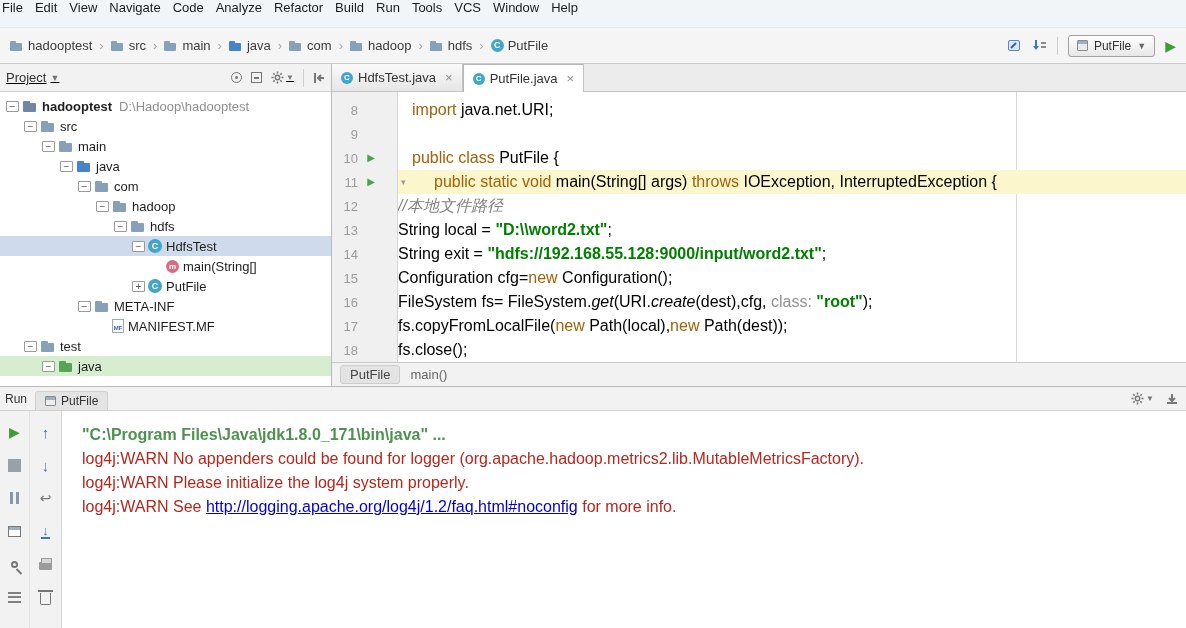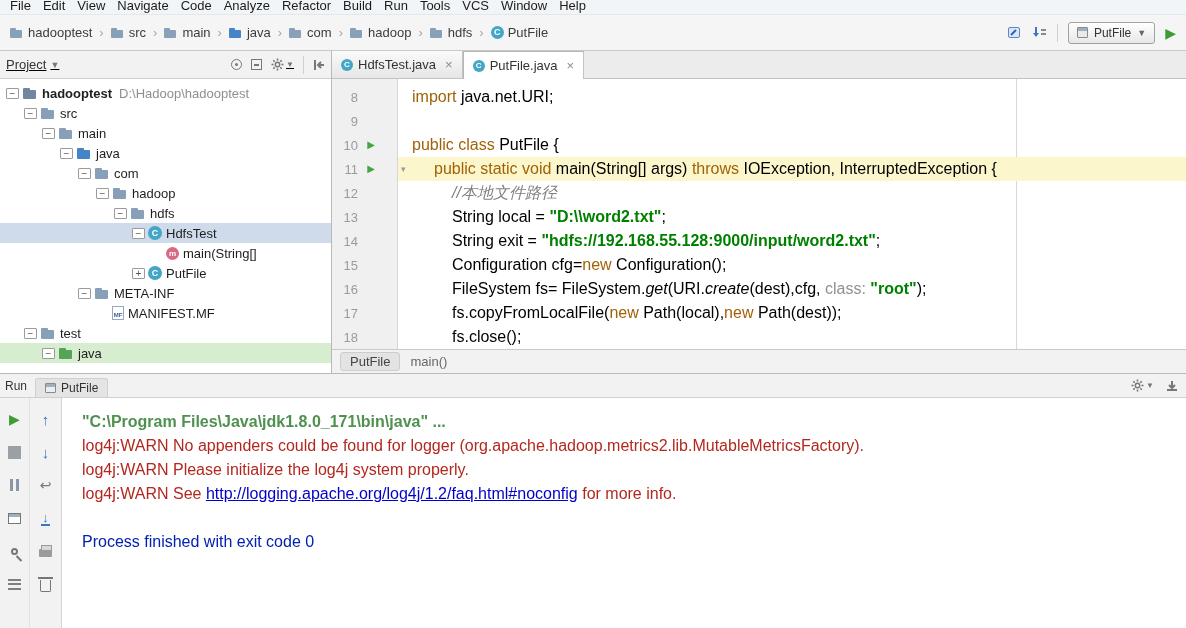--- a/index.html
+++ b/index.html
@@ -1,21 +1,21 @@
 <!DOCTYPE html>
 <html><head>
 <meta charset="utf-8">
 <style>
   * { margin:0; padding:0; box-sizing:border-box; }
   html,body { width:1186px; height:628px; overflow:hidden; background:#fff;
               font-family:"Liberation Sans", sans-serif; }
   .window { width:1186px; height:628px; display:flex; flex-direction:column; overflow:hidden; background:#fff; }
 
   
-  .menubar { height:15px; background:#f1f5f8; border-bottom:1px solid #e3e8ec; display:flex; align-items:flex-end; padding:0 12px; flex:none; }
+  .menubar { height:28px; background:#f1f5f8; border-bottom:1px solid #e3e8ec; display:flex; align-items:flex-start; padding:0 4px; flex:none; }
   .menu-item { font-size:13px; color:#1c1c1c; padding:0 6px; line-height:16px; white-space:nowrap; cursor:default; }
   .menu-item:first-child { margin-left:-8px; }
 
   
   .navbar { height:36px; background:#f5f5f5; border-bottom:1px solid #c9c9c9; display:flex; align-items:center; justify-content:space-between; padding:0 10px 0 6px; flex:none; }
   .crumbs { display:flex; align-items:center; gap:2px; overflow:hidden; white-space:nowrap; }
   .crumb { display:inline-flex; align-items:center; gap:4px; padding:2px 4px; border-radius:3px; font-size:13px; color:#3c3c3c; cursor:default; }
   .crumb-sep { color:#a8a8a8; font-size:13px; padding:0 1px; }
   .ci { width:14px; height:13px; position:relative; display:inline-block; flex:none; }
   .ci-folder::before,.ci-folder-src::before { content:""; position:absolute; left:0; top:4px; width:12px; height:8px; background:#88a0b8; border-radius:1px; }
@@ -78,21 +78,21 @@
   .grow { height:24px; display:flex; align-items:center; }
   .gnum { width:30px; text-align:right; padding-right:4px; color:#9b9b9b; font-size:13px; }
   .grun { width:18px; text-align:center; color:#46a546; font-size:10px; line-height:10px; cursor:default; }
   .gfold { width:12px; }
   .code { flex:1; position:relative; padding-top:6px; overflow:hidden; font-size:16px; }
   .guide { position:absolute; left:618px; top:0; bottom:0; border-left:1px solid #d9d9d9; }
   .crow { height:24px; line-height:24px; white-space:nowrap; position:relative; }
   .crow.current { background:#fcf6cc; }
   .crow.ind0 { padding-left:14px; }
   .crow.ind1 { padding-left:36px; }
-  .crow.ind2 { padding-left:54px; }
+  .crow.ind2 { }
   .fold-marker { position:absolute; left:3px; top:0; font-size:9px; color:#9a9a9a; }
   .seg-kw { color:#a16207; font-weight:normal; }
   .seg-pl { color:#000; }
   .seg-str { color:#008000; font-weight:bold; }
   .seg-cmt { color:#808080; font-style:italic; }
   .seg-it { color:#000; font-style:italic;margin-top:21px; }
   .seg-hint { color:#909090; }
 
   .ebc { height:24px; flex:none; background:#f2f2f2; border-top:1px solid #c9c9c9; display:flex; align-items:center; padding:0 8px; gap:10px; font-size:13px; color:#666; }
   .ebc-chip { background:#e3e3e3; border:1px solid #cdcdcd; border-radius:3px; padding:1px 9px; color:#444; cursor:default; }
@@ -516,18 +516,17 @@
           <span class="rt-btn">
             <span class="gi-clear"></span>
           </span>
         </div>
       <div class="console" id="console">
           <div class="con-row"><span class="con-cmd">"C:\Program Files\Java\jdk1.8.0_171\bin\java" ...</span></div>
           <div class="con-row"><span class="con-err">log4j:WARN No appenders could be found for logger (org.apache.hadoop.metrics2.lib.MutableMetricsFactory).</span></div>
           <div class="con-row"><span class="con-err">log4j:WARN Please initialize the log4j system properly.</span></div>
           <div class="con-row"><span class="con-err">log4j:WARN See </span><span class="con-link">http://logging.apache.org/log4j/1.2/faq.html#noconfig</span><span class="con-err"> for more info.</span></div>
           <div class="con-row"></div>
-          <div class="con-row"><span class="con-sys">Process finished with exit code 0</span></div>
         </div>
     </div>
   </div>
 
 </div>
 
 </body></html>

